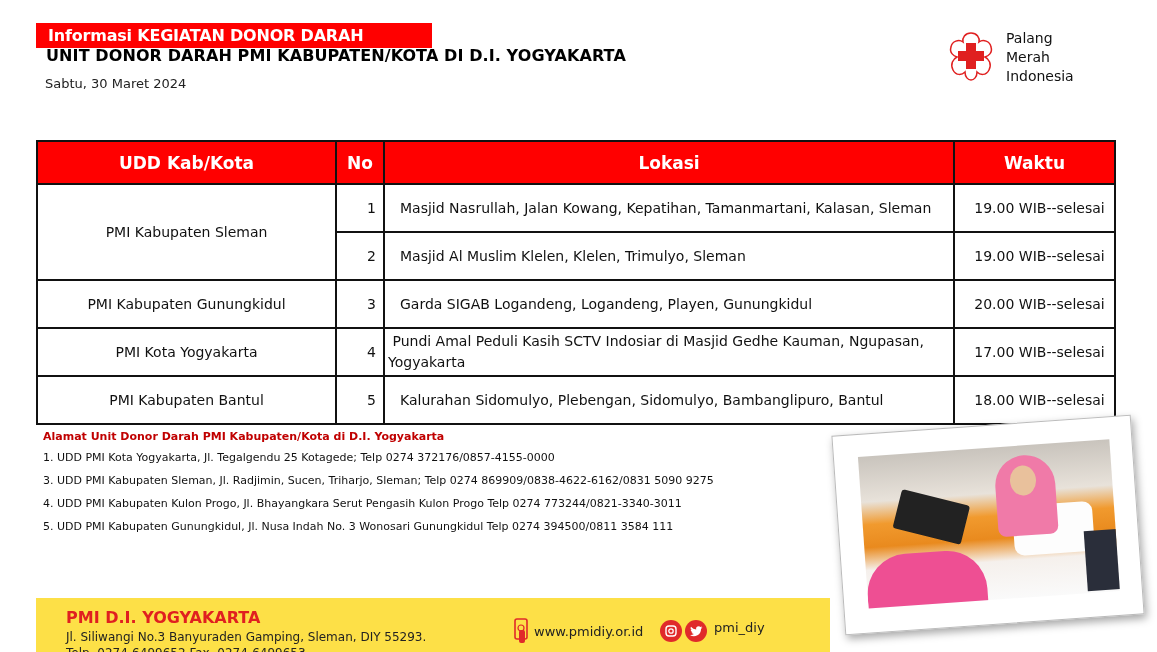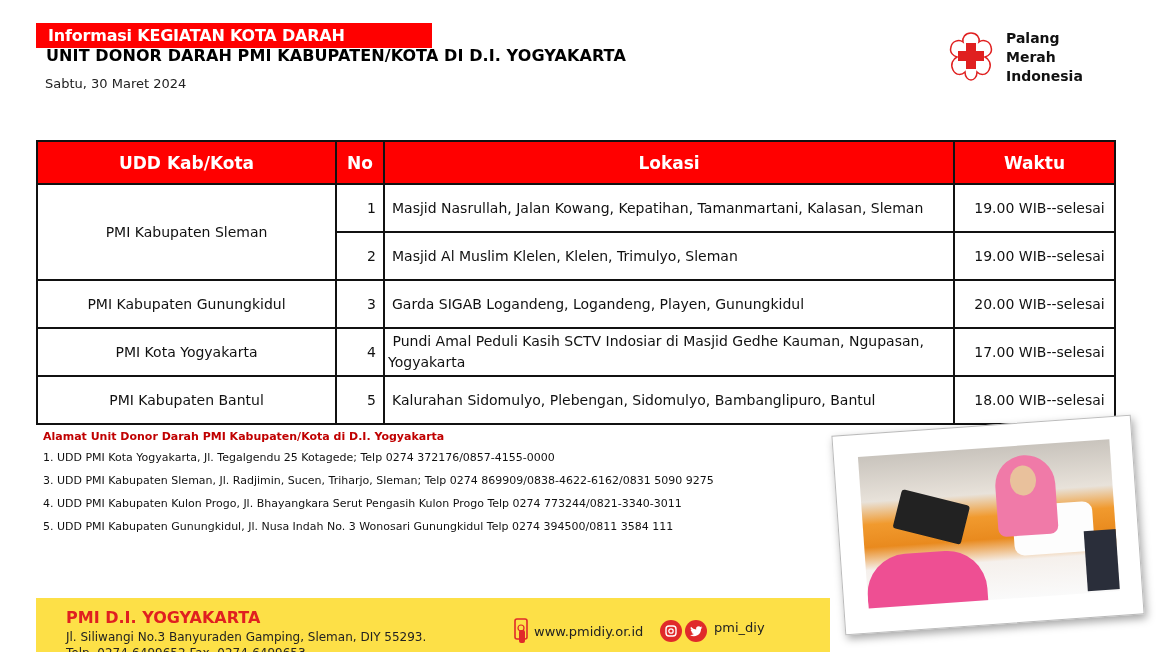--- a/index.html
+++ b/index.html
@@ -15,38 +15,38 @@
     position: absolute; left: 46px; top: 46px; font-size: 16px; font-weight: bold;
     color: #000000; letter-spacing: 0.1px;
   }
   .date {
     position: absolute; left: 45px; top: 76px; font-size: 13px; color: #222;
   }
 
   .logo { position: absolute; left: 944px; top: 27px; width: 150px; height: 62px; }
   .logo svg { position: absolute; left: 0; top: 2px; }
   .logo-text {
-    position: absolute; left: 62px; top: 2px; font-size: 14px; font-weight: bold;
+    position: absolute; left: 62px; top: 2px; font-size: 14px; font-weight: normal;
     line-height: 19px; color: #111;
   }
 
   table.schedule {
     position: absolute; left: 36px; top: 140px; width: 1080px;
     border-collapse: collapse; font-size: 14px;
   }
   table.schedule th {
     background: #ff0000; color: #fff; font-size: 17px; font-weight: bold;
     height: 43px; border: 2px solid #111; text-align: center;
   }
   table.schedule td {
     border: 2px solid #111; height: 48px; vertical-align: middle; color: #111;
   }
   td.kab { text-align: center; width: 299px; }
   td.no { text-align: right; width: 48px; padding-right: 7px; }
-  td.lok { padding-left: 7px; line-height: 21px; }
+  td.lok { padding-left: 15px; line-height: 21px; }
   td.waktu { text-align: center; width: 161px; padding-left: 10px; }
   th.c-kab { width: 299px; margin-left: 6px; }
   th.c-no { width: 48px; }
   th.c-waktu { width: 161px; }
 
   .addr { position: absolute; left: 43px; top: 430px; width: 760px; font-size: 11px; }
   .addr-title { color: #c00000; font-weight: bold; margin-bottom: 8px; font-size: 11px; }
   .addr-item { color: #111; height: 23px; line-height: 14px; }
 
   .footer {
@@ -72,21 +72,21 @@
   .ph-bag { position: absolute; left: 34px; top: 45px; width: 70px; height: 40px; background: #222; transform: rotate(18deg); border-radius: 3px; }
   .ph-nurse { position: absolute; left: 135px; top: 10px; width: 60px; height: 80px; background: #f07aa8; border-radius: 30px 30px 8px 8px; }
   .ph-face { position: absolute; left: 150px; top: 20px; width: 26px; height: 30px; background: #e9c19c; border-radius: 50%; }
   .ph-coat { position: absolute; left: 150px; top: 60px; width: 80px; height: 50px; background: #fdfdfd; border-radius: 10px; }
   .ph-patient { position: absolute; left: 0; top: 100px; width: 120px; height: 55px; background: #ee4f93; border-radius: 40px 40px 0 0; }
   .ph-dark { position: absolute; left: 220px; top: 90px; width: 40px; height: 60px; background: #2a2e3a; }
 </style>
 </head>
 <body>
 
-<div class="banner">Informasi KEGIATAN KOTA DARAH</div>
+<div class="banner">Informasi KEGIATAN DONOR DARAH</div>
 <div class="subtitle">UNIT DONOR DARAH PMI KABUPATEN/KOTA DI D.I. YOGYAKARTA</div>
 <div class="date">Sabtu, 30 Maret 2024</div>
 
 <div class="logo">
   <svg width="54" height="54" viewBox="0 0 54 54">
     <path d="M27 4 C33 4 36 9 35 13 C39 10 46 12 47 18 C49 24 44 27 41 28 C45 30 48 35 45 41 C42 47 36 46 33 43 C33 48 30 51 27 51 C24 51 21 48 21 43 C18 46 12 47 9 41 C6 35 9 30 13 28 C10 27 5 24 7 18 C8 12 15 10 19 13 C18 9 21 4 27 4 Z" fill="#fff" stroke="#e02020" stroke-width="1.5"></path>
     <rect x="22" y="14" width="10" height="26" fill="#e02020"></rect>
     <rect x="14" y="22" width="26" height="10" fill="#e02020"></rect>
   </svg>
   <div class="logo-text">

